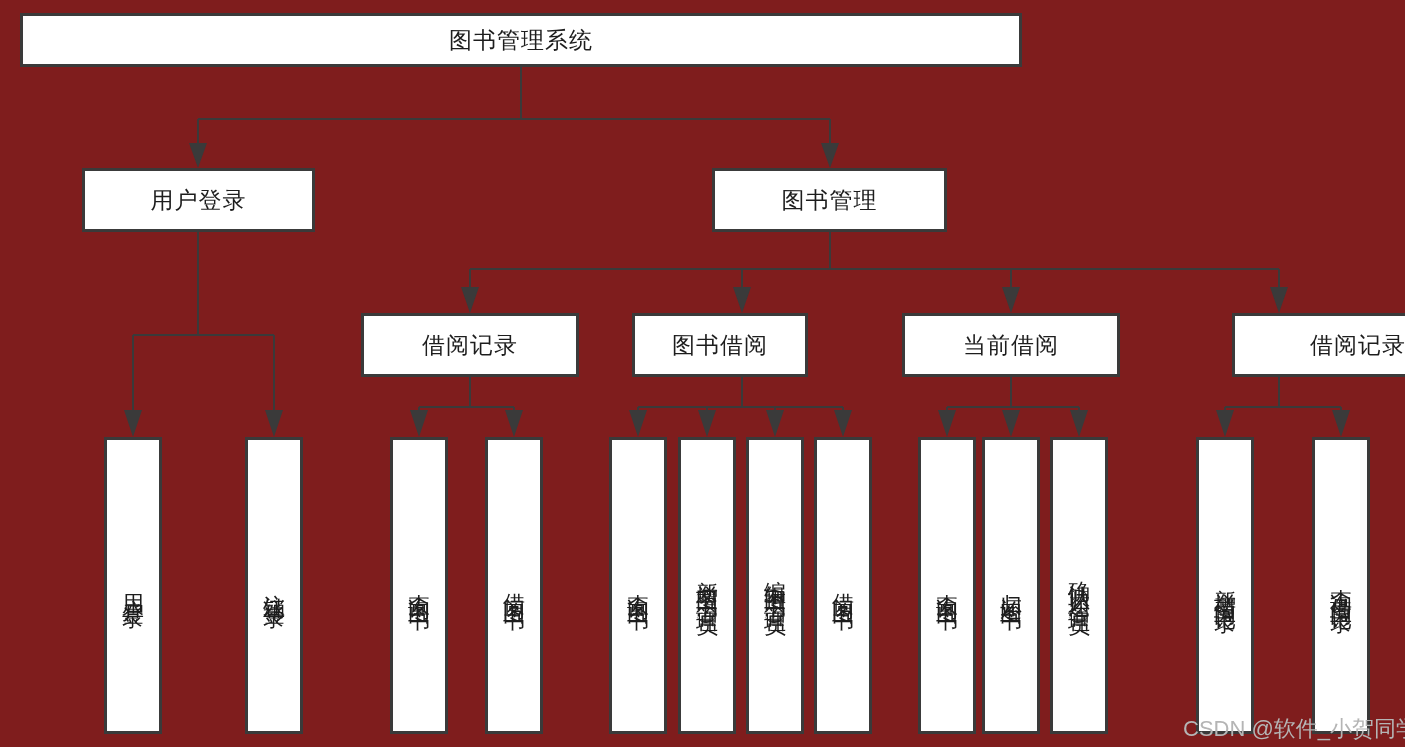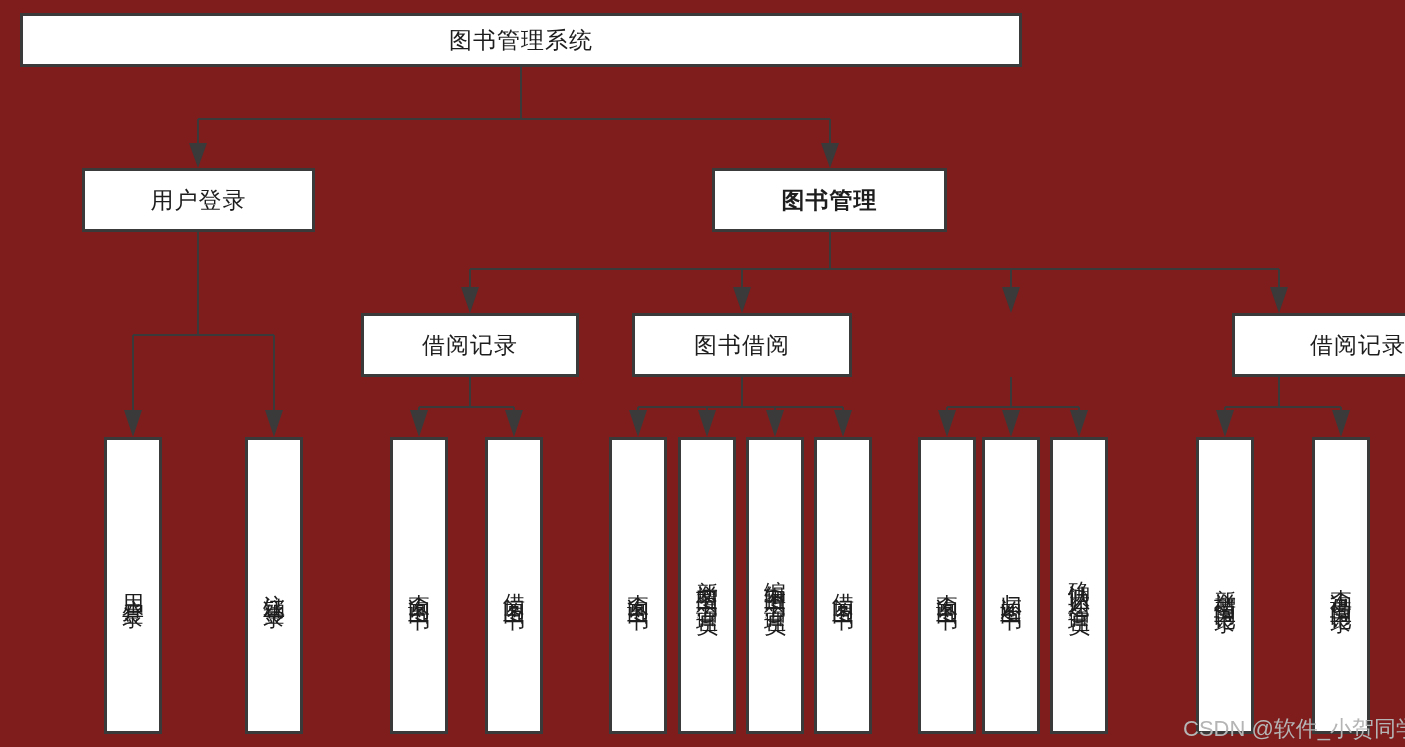--- a/index.html
+++ b/index.html
@@ -114,29 +114,32 @@
     <polygon points="1332,410 1350,410 1341,437"></polygon>
   </svg>
 
   <div class="box" style="left:20px; top:13px; width:1002px; height:54px;">
     <span class="h-label">图书管理系统</span>
   </div>
 
   <div class="box" style="left:82px; top:168px; width:233px; height:64px;">
     <span class="h-label">用户登录</span>
   </div>
-  <div class="box" style="left:712px; top:168px; width:235px; height:64px;font-weight:bold;">
+  <div class="box" style="left:712px; top:168px; width:235px; height:64px;">
     <span class="h-label">图书管理</span>
   </div>
 
   <div class="box" style="left:361px; top:313px; width:218px; height:64px;">
     <span class="h-label">借阅记录</span>
   </div>
-  <div class="box" style="left:632px; top:313px; width:220px; height:64px;">
+  <div class="box" style="left:632px; top:313px; width:176px; height:64px;">
     <span class="h-label">图书借阅</span>
+  </div>
+  <div class="box" style="left:902px; top:313px; width:218px; height:64px;">
+    <span class="h-label">当前借阅</span>
   </div>
   <div class="box" style="left:1232px; top:313px; width:252px; height:64px;">
     <span class="h-label">借阅记录</span>
   </div>
 
   <div class="box leaf" style="left:104px; top:437px; width:58px; height:297px;">
     <span>用户登录</span>
   </div>
   <div class="box leaf" style="left:245px; top:437px; width:58px; height:297px;">
     <span>注销登录</span>

